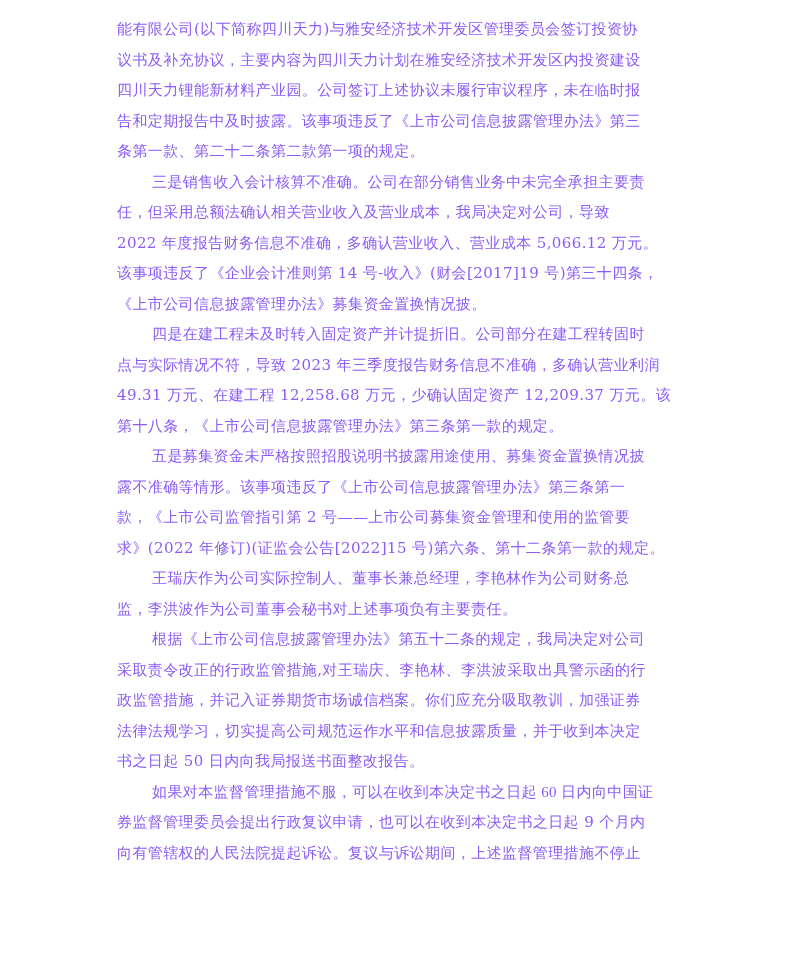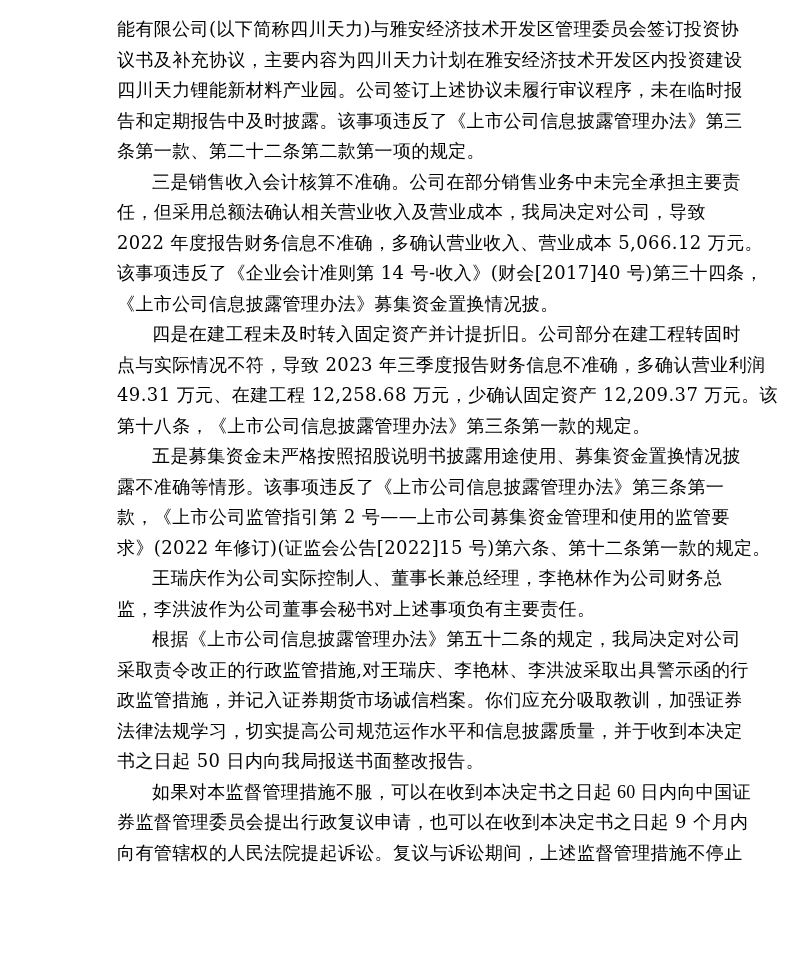--- a/index.html
+++ b/index.html
@@ -12,22 +12,22 @@
       height: 954px;
       overflow: hidden;
       position: relative;
     }
     .page {
       position: absolute;
       left: 117px;
       top: 14px;
       width: 560px;
       font-family: "DejaVu Serif", "Liberation Serif", serif;
-      font-size: 18px;
-      color: #000000;
+      font-size: 15px;
+      color: #8b5cf6;
       line-height: 30.5px;
     }
     .para {
       margin: 0;
       padding: 0;
       text-align: justify;
       text-align-last: left;
     }
     .line {
       display: block;
@@ -50,21 +50,21 @@
     <span class="line">议书及补充协议，主要内容为四川天力计划在雅安经济技术开发区内投资建设</span>
     <span class="line">四川天力锂能新材料产业园。公司签订上述协议未履行审议程序，未在临时报</span>
     <span class="line">告和定期报告中及时披露。该事项违反了《上市公司信息披露管理办法》第三</span>
     <span class="line">条第一款、第二十二条第二款第一项的规定。</span>
   </div>
 
   <div class="para">
     <span class="line indent">三是销售收入会计核算不准确。公司在部分销售业务中未完全承担主要责</span>
     <span class="line">任，但采用总额法确认相关营业收入及营业成本，我局决定对公司，导致</span>
     <span class="line">2022 年度报告财务信息不准确，多确认营业收入、营业成本 5,066.12 万元。</span>
-    <span class="line">该事项违反了《企业会计准则第 14 号-收入》(财会[2017]40 号)第三十四条，</span>
+    <span class="line">该事项违反了《企业会计准则第 14 号-收入》(财会[2017]19 号)第三十四条，</span>
     <span class="line">《上市公司信息披露管理办法》募集资金置换情况披。</span>
   </div>
 
   <div class="para">
     <span class="line indent">四是在建工程未及时转入固定资产并计提折旧。公司部分在建工程转固时</span>
     <span class="line">点与实际情况不符，导致 2023 年三季度报告财务信息不准确，多确认营业利润</span>
     <span class="line">49.31 万元、在建工程 12,258.68 万元，少确认固定资产 12,209.37 万元。该</span>
     <span class="line">第十八条，《上市公司信息披露管理办法》第三条第一款的规定。</span>
   </div>
 

